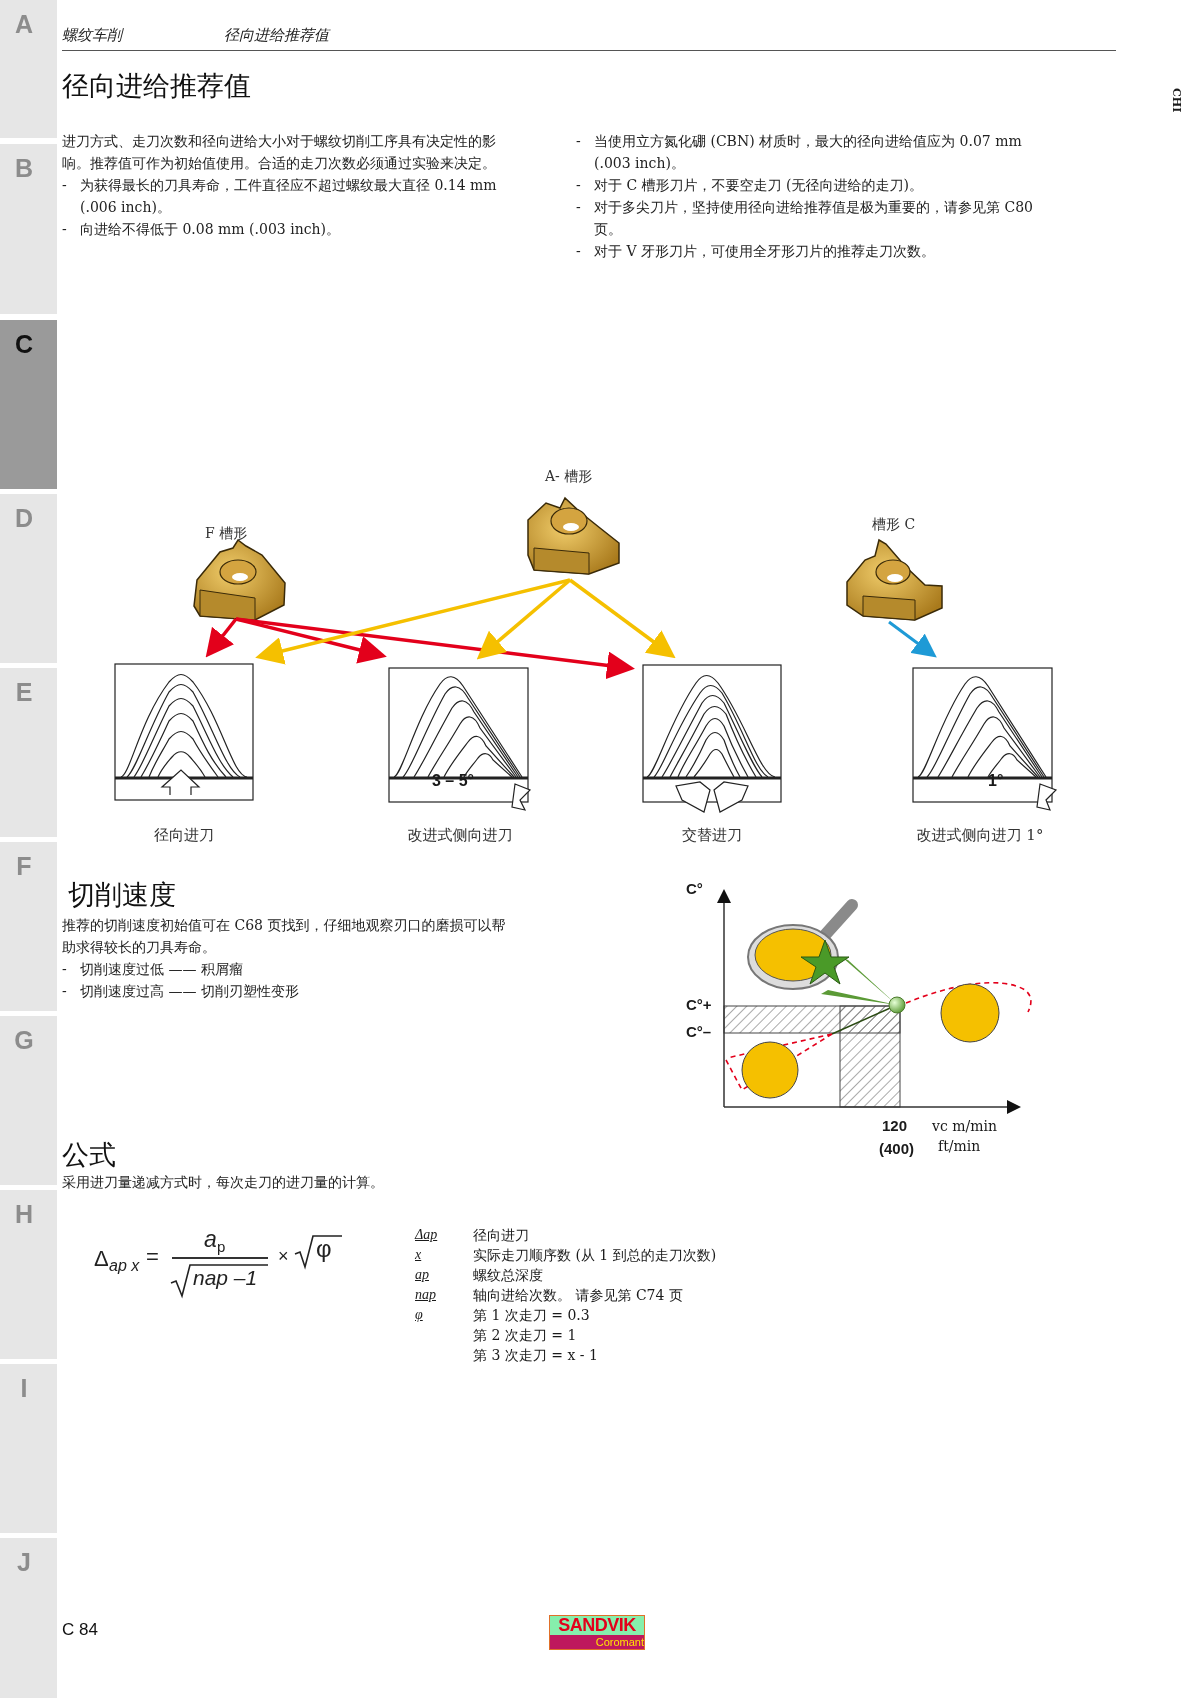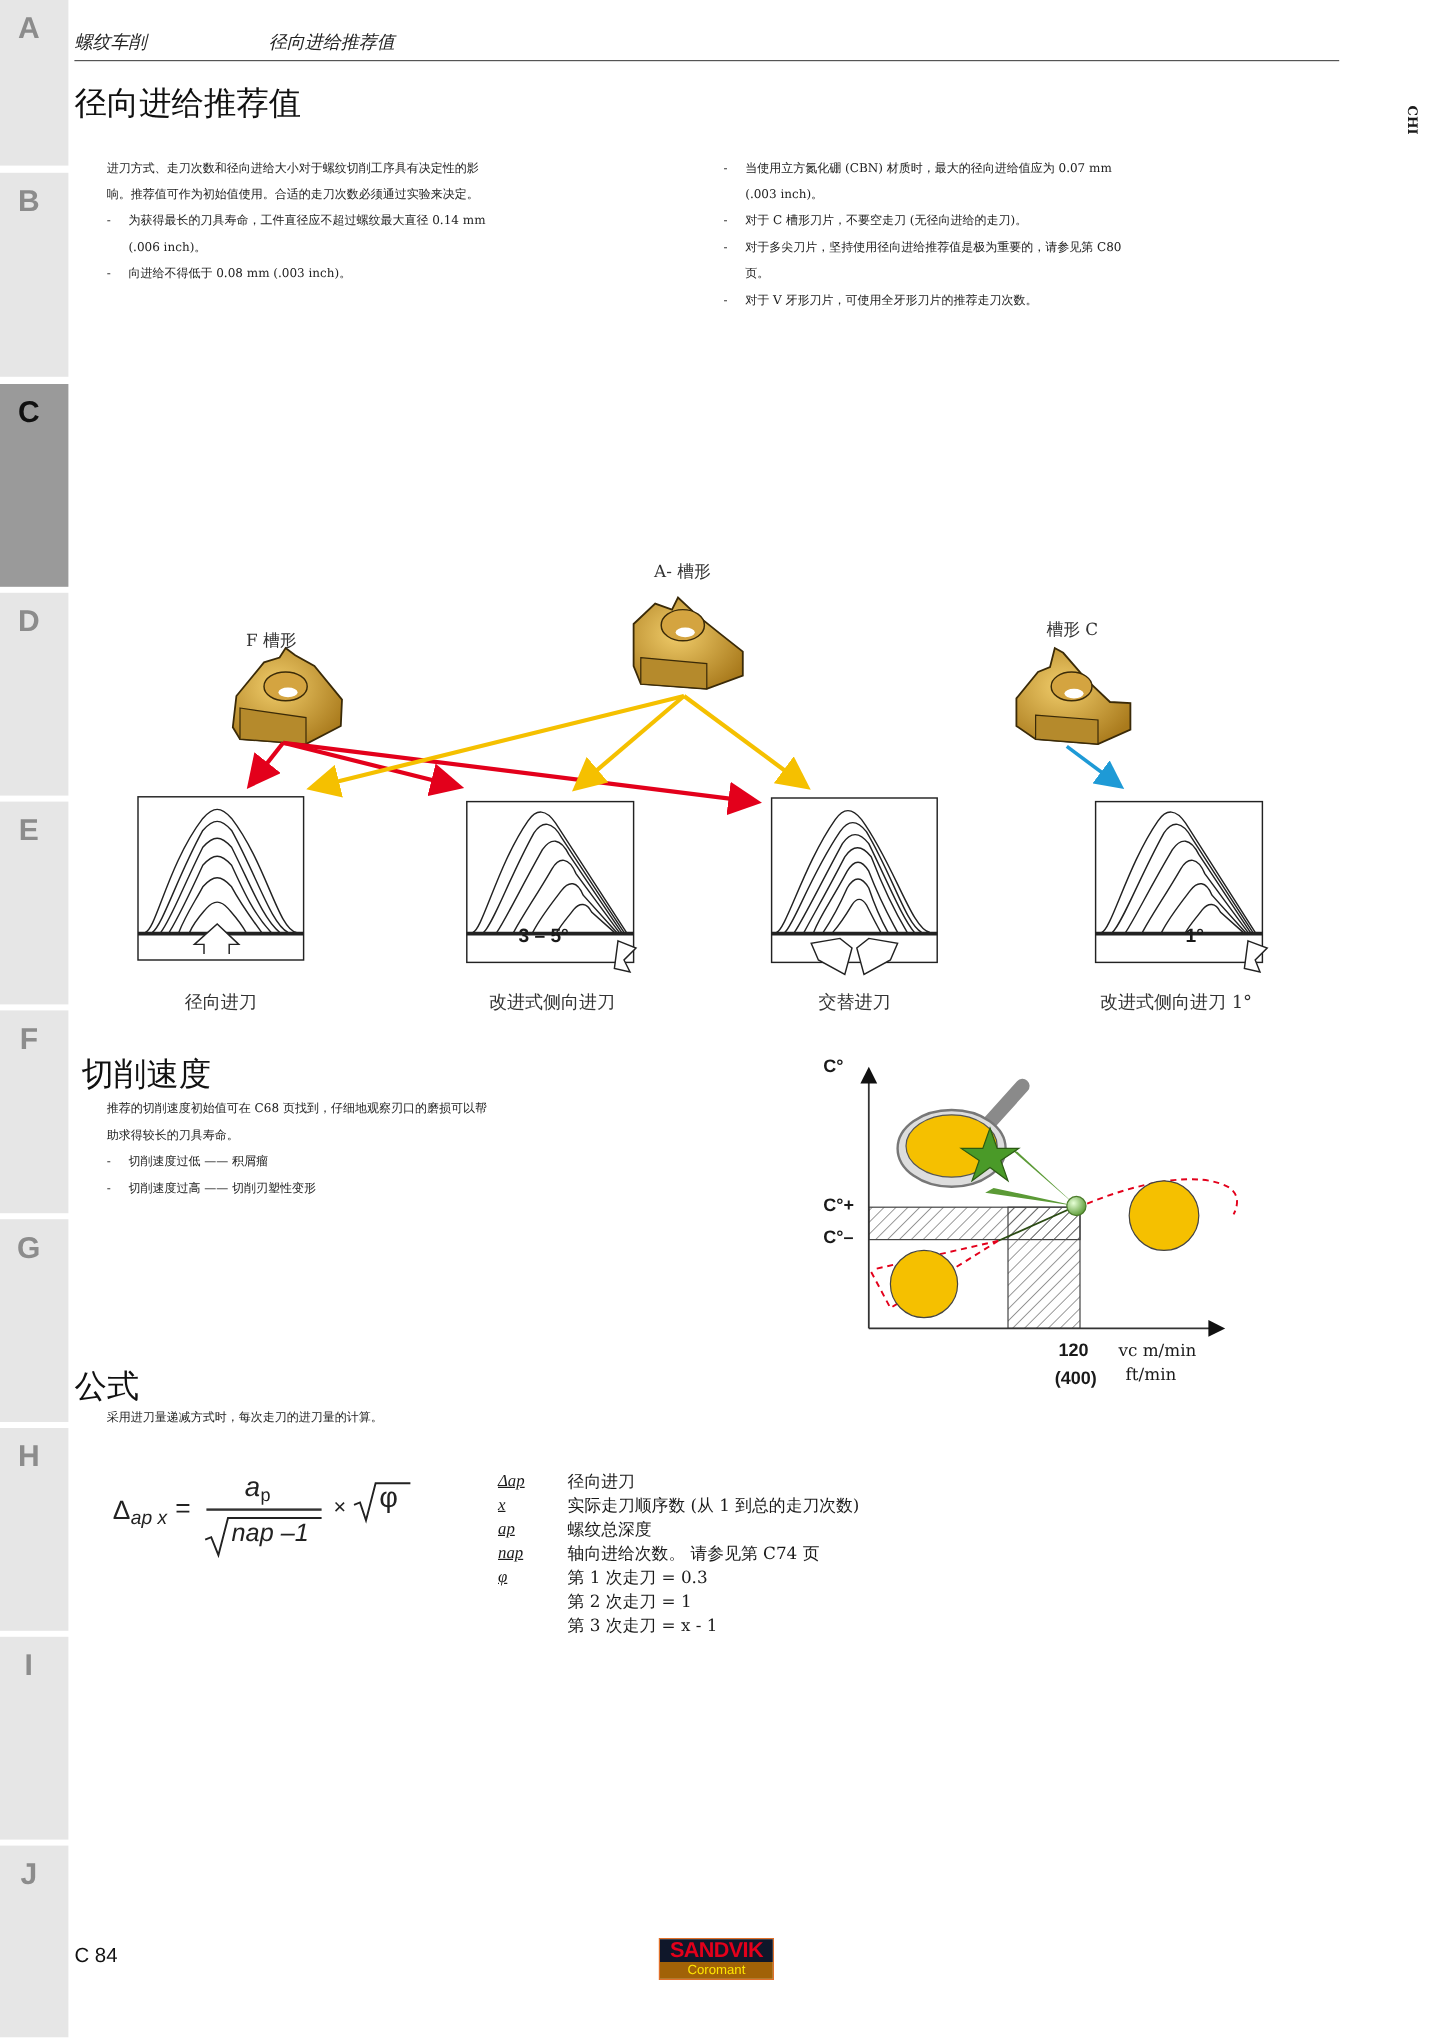--- a/index.html
+++ b/index.html
@@ -7,35 +7,35 @@
          font-family:"DejaVu Serif", "Liberation Serif", serif; color:#1a1a1a; }
   .abs { position:absolute; }
   .tab { position:absolute; left:0; width:57px; background:#e6e6e6; }
   .tab.active { background:#9a9a9a; }
   .tab-letter { position:absolute; left:0; width:48px; text-align:center; top:10px;
                 font-family:"Liberation Sans", "DejaVu Sans", sans-serif; font-weight:bold; font-size:25px; color:#8c8c8c; }
   .tab.active .tab-letter { color:#111; }
   .hdr { font-size:15px; color:#222;font-style:italic; }
   .rule { position:absolute; left:62px; width:1054px; top:50px; height:1px; background:#555; }
   .h1 { font-family:"DejaVu Sans", "Liberation Sans", sans-serif; font-size:27px; color:#111; font-weight:normal; }
-  .body { font-size:10px; line-height:22px; color:#222;margin-left:27px; }
+  .body { font-size:14px; line-height:22px; color:#222; }
   .bullet { display:flex; }
   .bullet .dash { width:18px; flex:none; }
   .cap { font-size:15px; color:#333; text-align:center; }
   .small-label { font-size:14px; color:#333; }
   .formula { font-family:"Liberation Sans", "DejaVu Sans", sans-serif; color:#222; }
   .legend-row { display:flex; font-size:14px; line-height:20px; }
   .legend-sym { width:58px; flex:none; font-style:italic; font-family:"Liberation Serif", serif;text-decoration:underline; }
   .chi { position:absolute; left:1183px; top:88px; transform:rotate(90deg); transform-origin:left top;
          font-size:11px; font-weight:bold; font-family:"DejaVu Serif", serif; }
   .logo { position:absolute; left:549px; top:1615px; width:94px; border:1px solid #e0702a; }
-  .logo-top { background:#0f172a; color:#e3001b; font-family:"Liberation Sans", sans-serif; font-weight:bold;
+  .logo-top { background:#86efac; color:#e3001b; font-family:"Liberation Sans", sans-serif; font-weight:bold;
               font-size:18px; line-height:19px; text-align:center; letter-spacing:-0.5px; }
-  .logo-bot { background:#a16207; color:#ffe600; font-family:"Liberation Sans", sans-serif; font-size:11px;
-              line-height:14px; text-align:center; }
+  .logo-bot { background:#be185d; color:#ffe600; font-family:"Liberation Sans", sans-serif; font-size:11px;
+              line-height:14px; text-align:right; }
   .pageno { position:absolute; left:62px; top:1620px; font-family:"Liberation Sans", sans-serif; font-size:17px; color:#111; }
 </style>
 </head>
 <body>
 
 <div>
   <div class="tab" style="top:0;height:138px">
       <div class="tab-letter">A</div>
     </div>
   <div class="tab" style="top:144px;height:170px">

